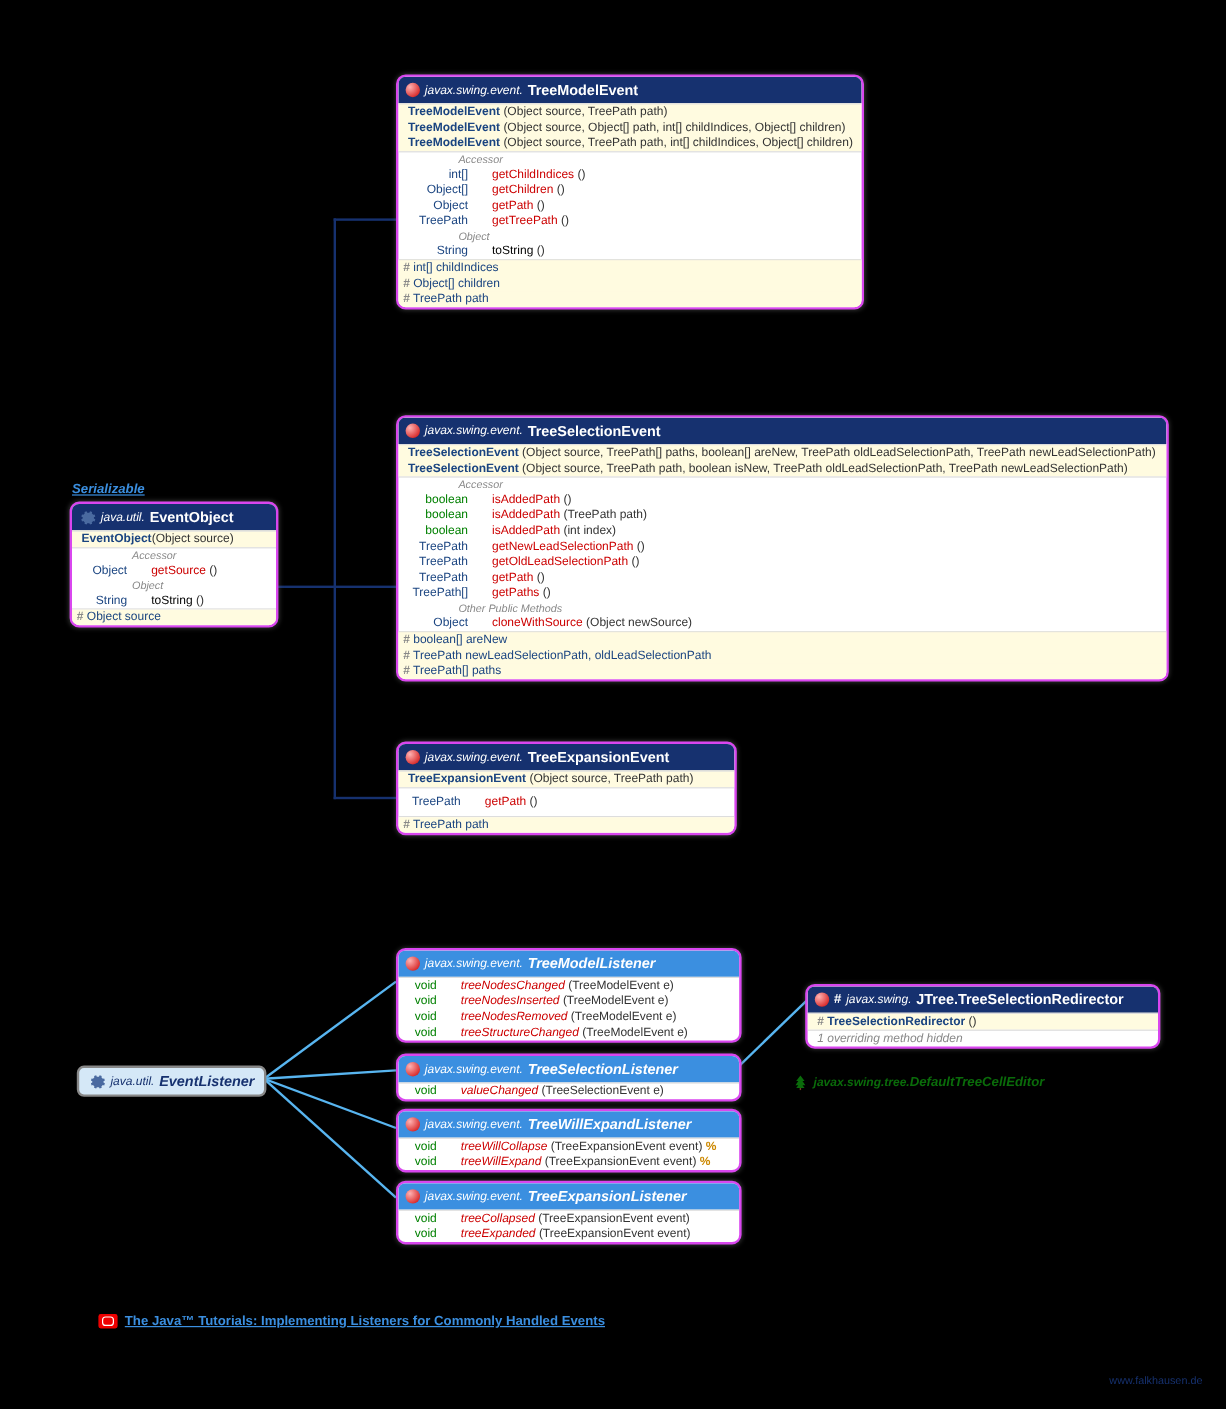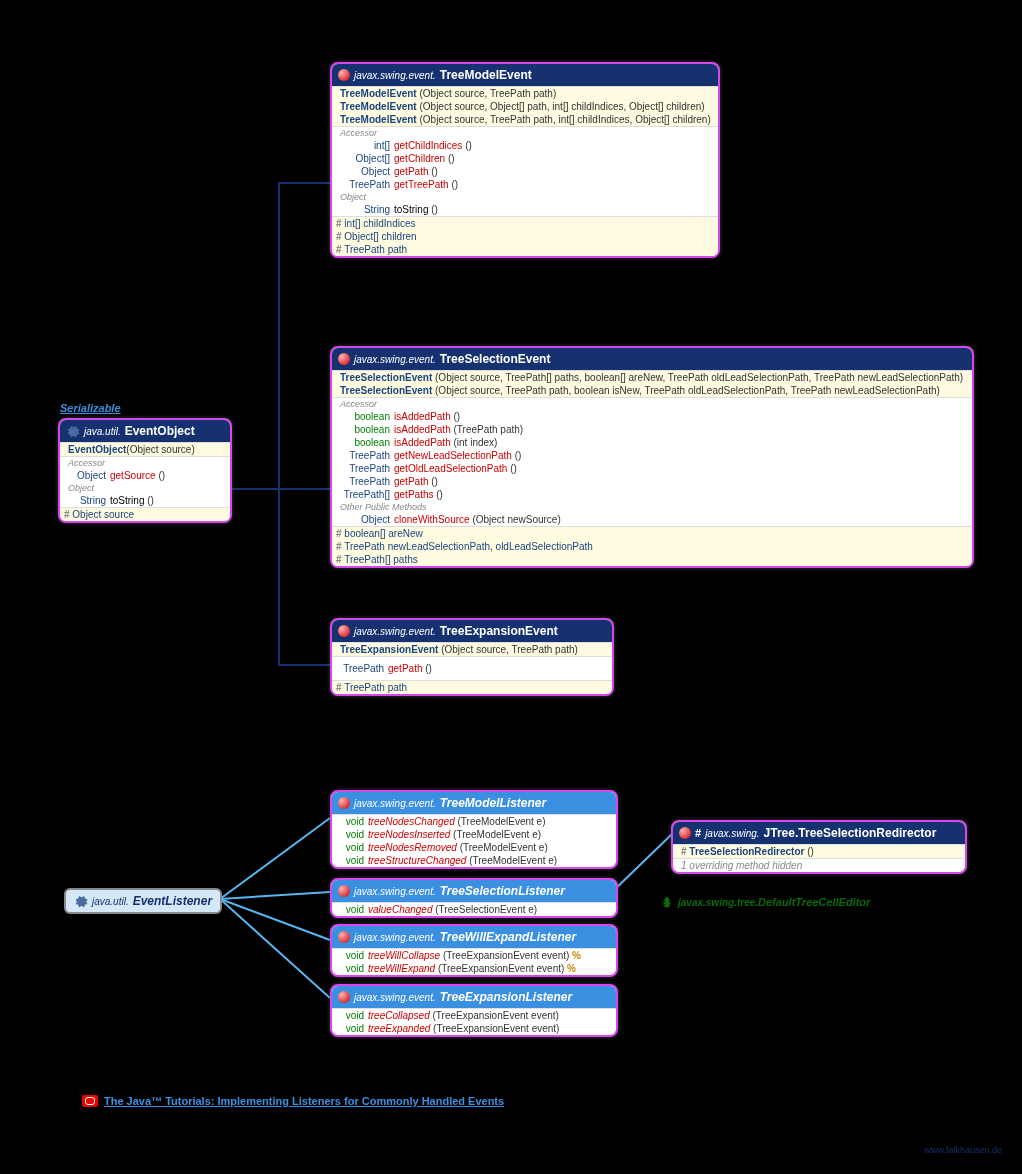--- a/index.html
+++ b/index.html
@@ -8,22 +8,22 @@
 .header.blue2 { background: #3b8fe0; }
 .header .pkg { font-style: italic; font-size: 10px; }
 .header .cls { font-weight: bold; font-size: 12px; }
 .header .cls.italic { font-style: italic; }
 .icon-ball { width: 12px; height: 12px; border-radius: 50%; background: radial-gradient(circle at 30% 30%, #ffb3b3, #cc0000); display: inline-block; }
 .icon-gear { width: 14px; height: 14px; display: inline-block; }
 .icon-gear svg { fill: #4a6aa0; }
 .section { border-top: 1px solid #ddd; }
 .section.yellow { background: #fffbe0; }
 .row { padding: 1px 8px; white-space: nowrap; }
-.label-row { padding: 1px 8px; color: #888; font-style: italic; font-size: 9px; }
-.t-ret { color: #1a4480; display: inline-block; text-align: right; min-width: 50px; padding-right: 4px; }
+.label-row { padding: 1px 8px; color: #888; font-style: italic; font-size: 9px; margin-left: 42px; }
+.t-ret { color: #1a4480; display: inline-block; text-align: right; min-width: 50px; padding-right: 20px; }
 .t-ret.green { color: #008000; }
 .t-method { color: #cc0000; }
 .t-method.italic { font-style: italic; color: #cc0000; }
 .t-ctor { color: #1a4480; font-weight: bold; }
 .t-param { color: #333; }
 .t-type { color: #1a4480; text-align: right; }
 .prot-row { padding: 1px 4px; background: #fffbe0; }
 .hash { color: #888; font-weight: bold; }
 .small-box { position: absolute; border: 2px solid #888; border-radius: 6px; background: #d5e8f7; padding: 4px 8px; display: flex; align-items: center; gap: 4px; }
 .small-box .pkg { font-style: italic; font-size: 10px; color: #16316f; }

